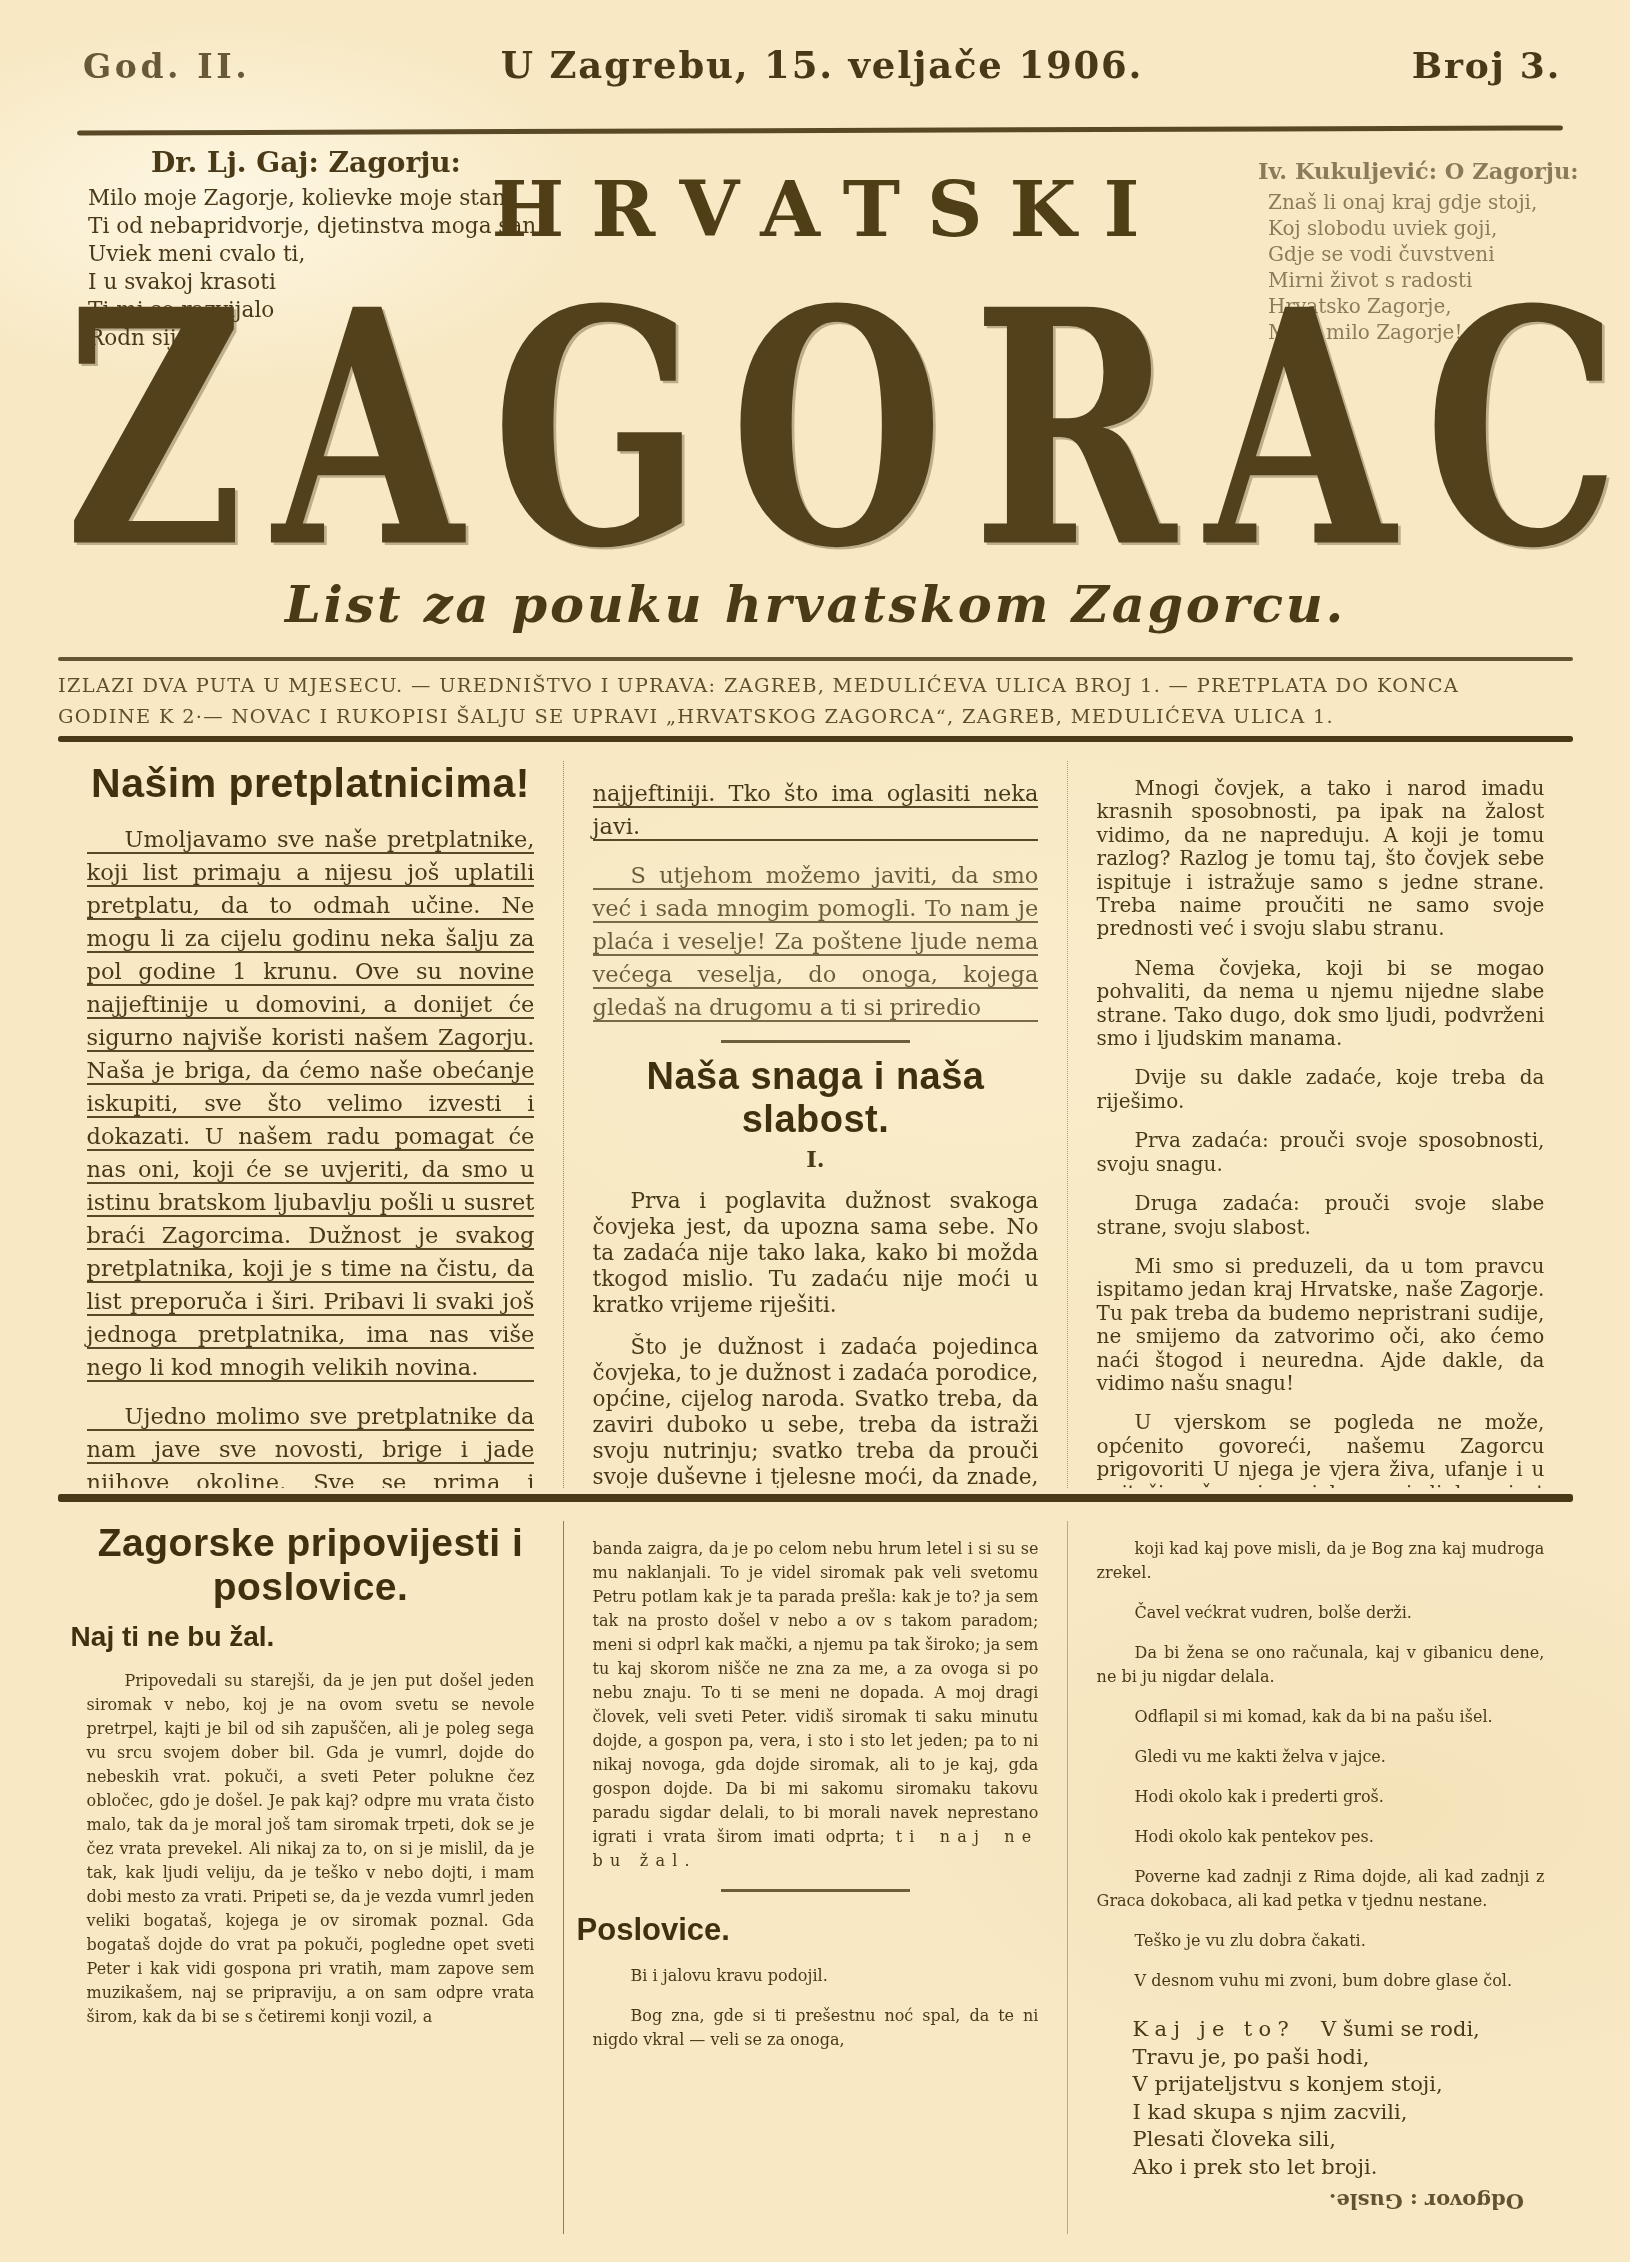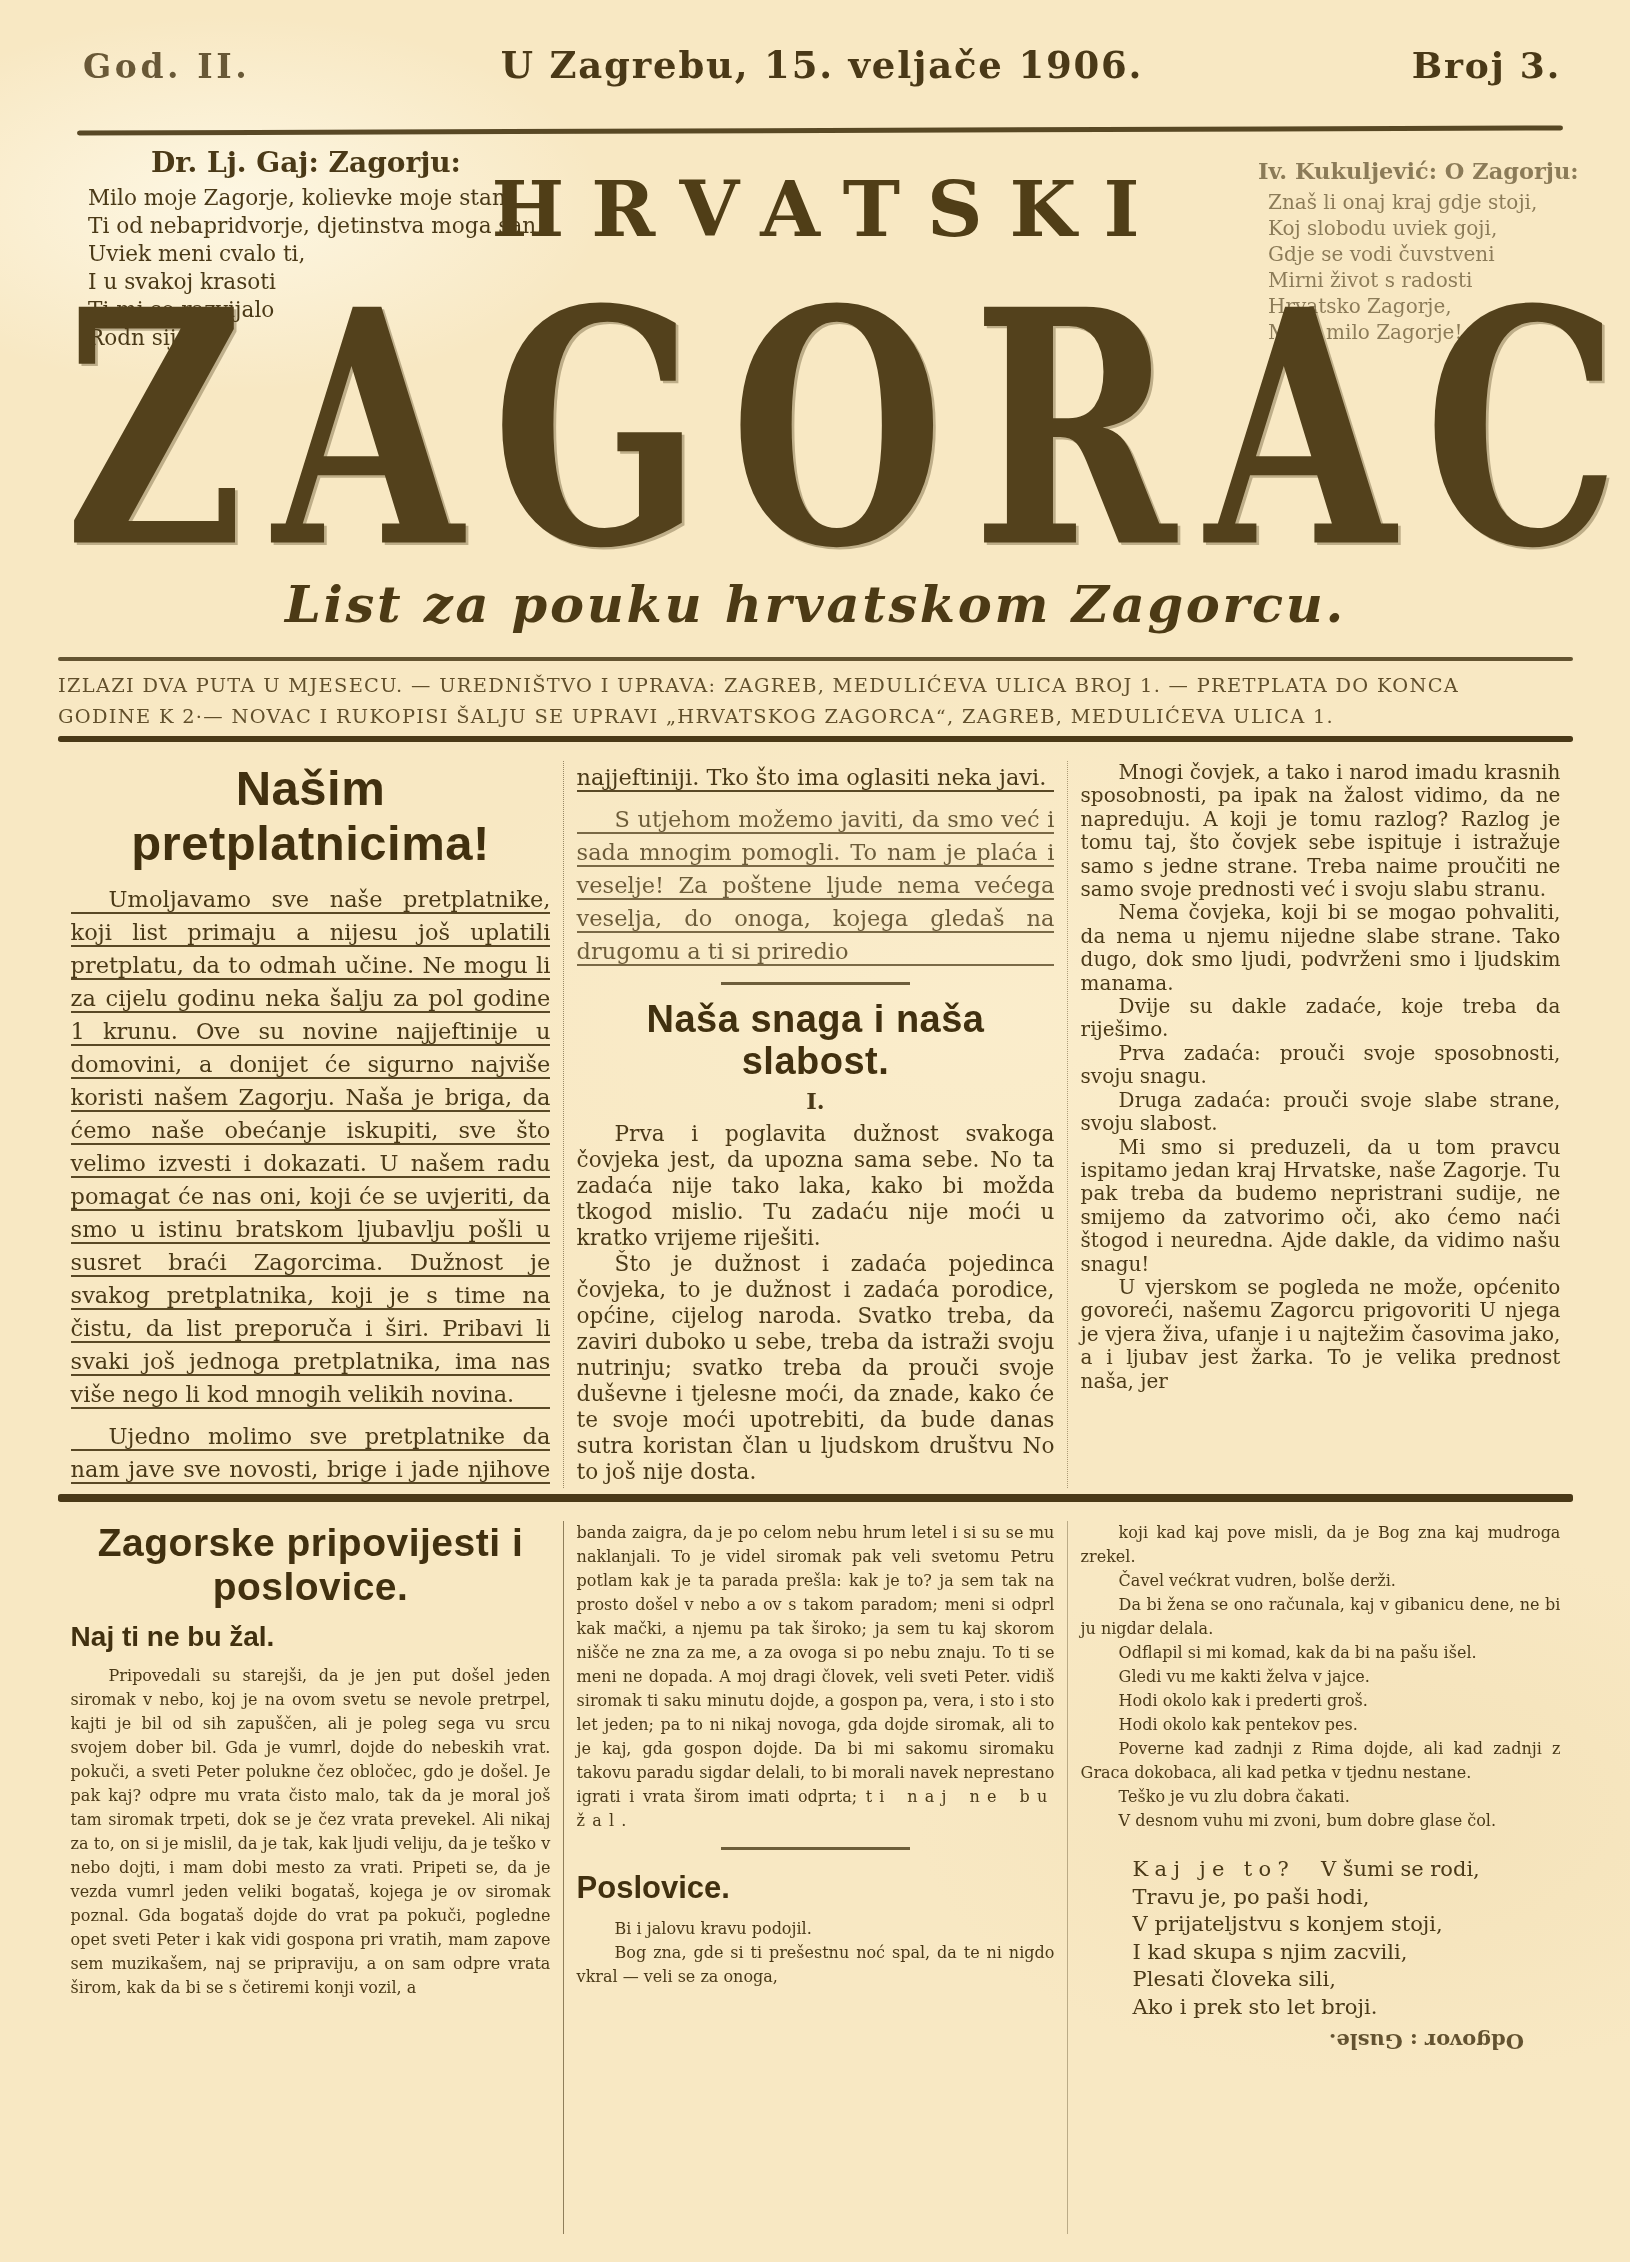--- a/index.html
+++ b/index.html
@@ -43,25 +43,25 @@
     font-size:19.4px; line-height:31px; letter-spacing:1.3px; color:#55431f; opacity:.92;}
   .rule-c{top:736px; left:58px; right:58px; height:6.3px;}
   
   .cols{position:absolute; left:58px; right:58px; display:flex;}
   .cols-top{top:761px; height:727px;}
   .cols-bottom{top:1521px; height:713px;}
   .col{width:505px; padding:0 12.6px; box-sizing:border-box; overflow:hidden;}
   .col-mid{border-left:1.8px dotted rgba(74,57,23,.55); border-right:1.8px dotted rgba(74,57,23,.45);}
   .cols-bottom .col-mid{border-left:1.8px solid rgba(74,57,23,.6); border-right:0.9px solid rgba(74,57,23,.35);}
   h2.art-title{font-family:"Liberation Sans", sans-serif; font-weight:bold; text-align:center;
-    font-size:49px; line-height:1.12; letter-spacing:0.5px; margin:0 0 12.6px 0; color:#41300f;}
+    font-size:41px; line-height:1.12; letter-spacing:0.5px; margin:0 0 12.6px 0; color:#41300f;}
   h3.art-sub{font-family:"Liberation Sans", sans-serif; font-weight:bold; text-align:left;
     font-size:28px; margin:5.4px 0 10.8px 0; color:#41300f;}
   .chapter{ text-align:center; font-size:22.5px; font-weight:bold; margin:1.8px 0 7.2px 0;}
-  p{margin:0;}
+  p{margin:16px;}
   .indent{text-indent:38px;}
   .just{text-align:justify;}
   
   .ruled{font-size:22.5px; line-height:33px; text-align:justify; text-indent:38px;
     background-image:repeating-linear-gradient(to bottom,
       transparent 0px, transparent 29px, rgba(72,55,20,.9) 29px, rgba(72,55,20,.9) 31px, transparent 31px, transparent 33px);}
   .ruled + .ruled{margin-top:9px;}
   .body{font-size:21.6px; line-height:26px;}
   .dense{font-size:20px; line-height:23.4px;}
   .bbody{font-size:16px; line-height:24px;}

